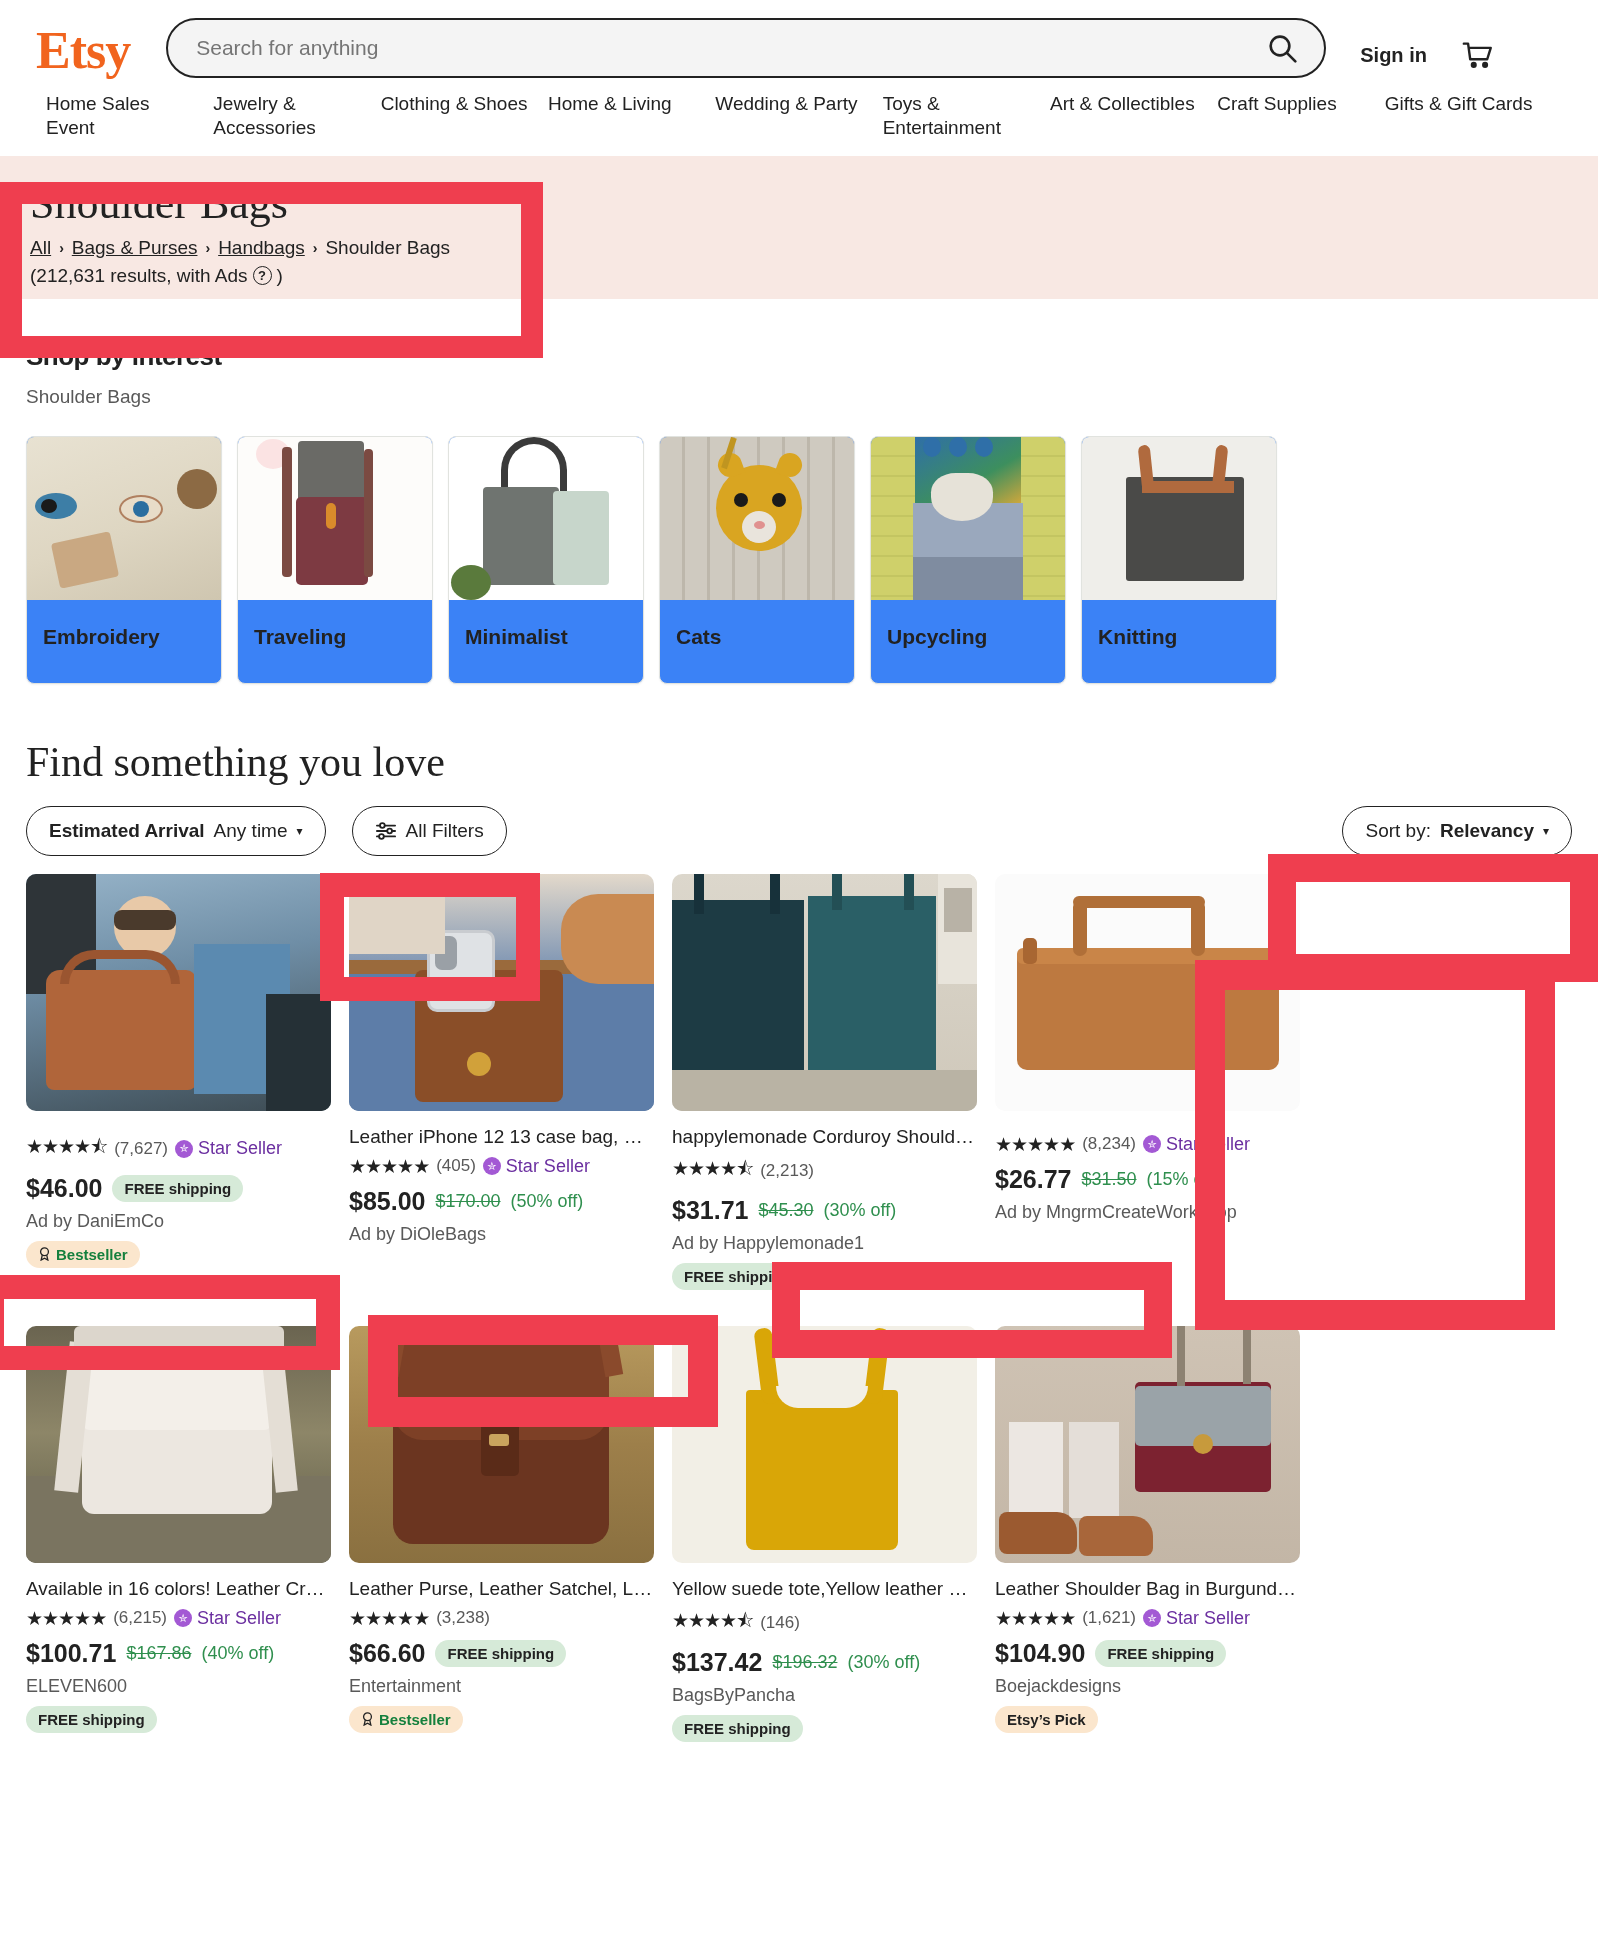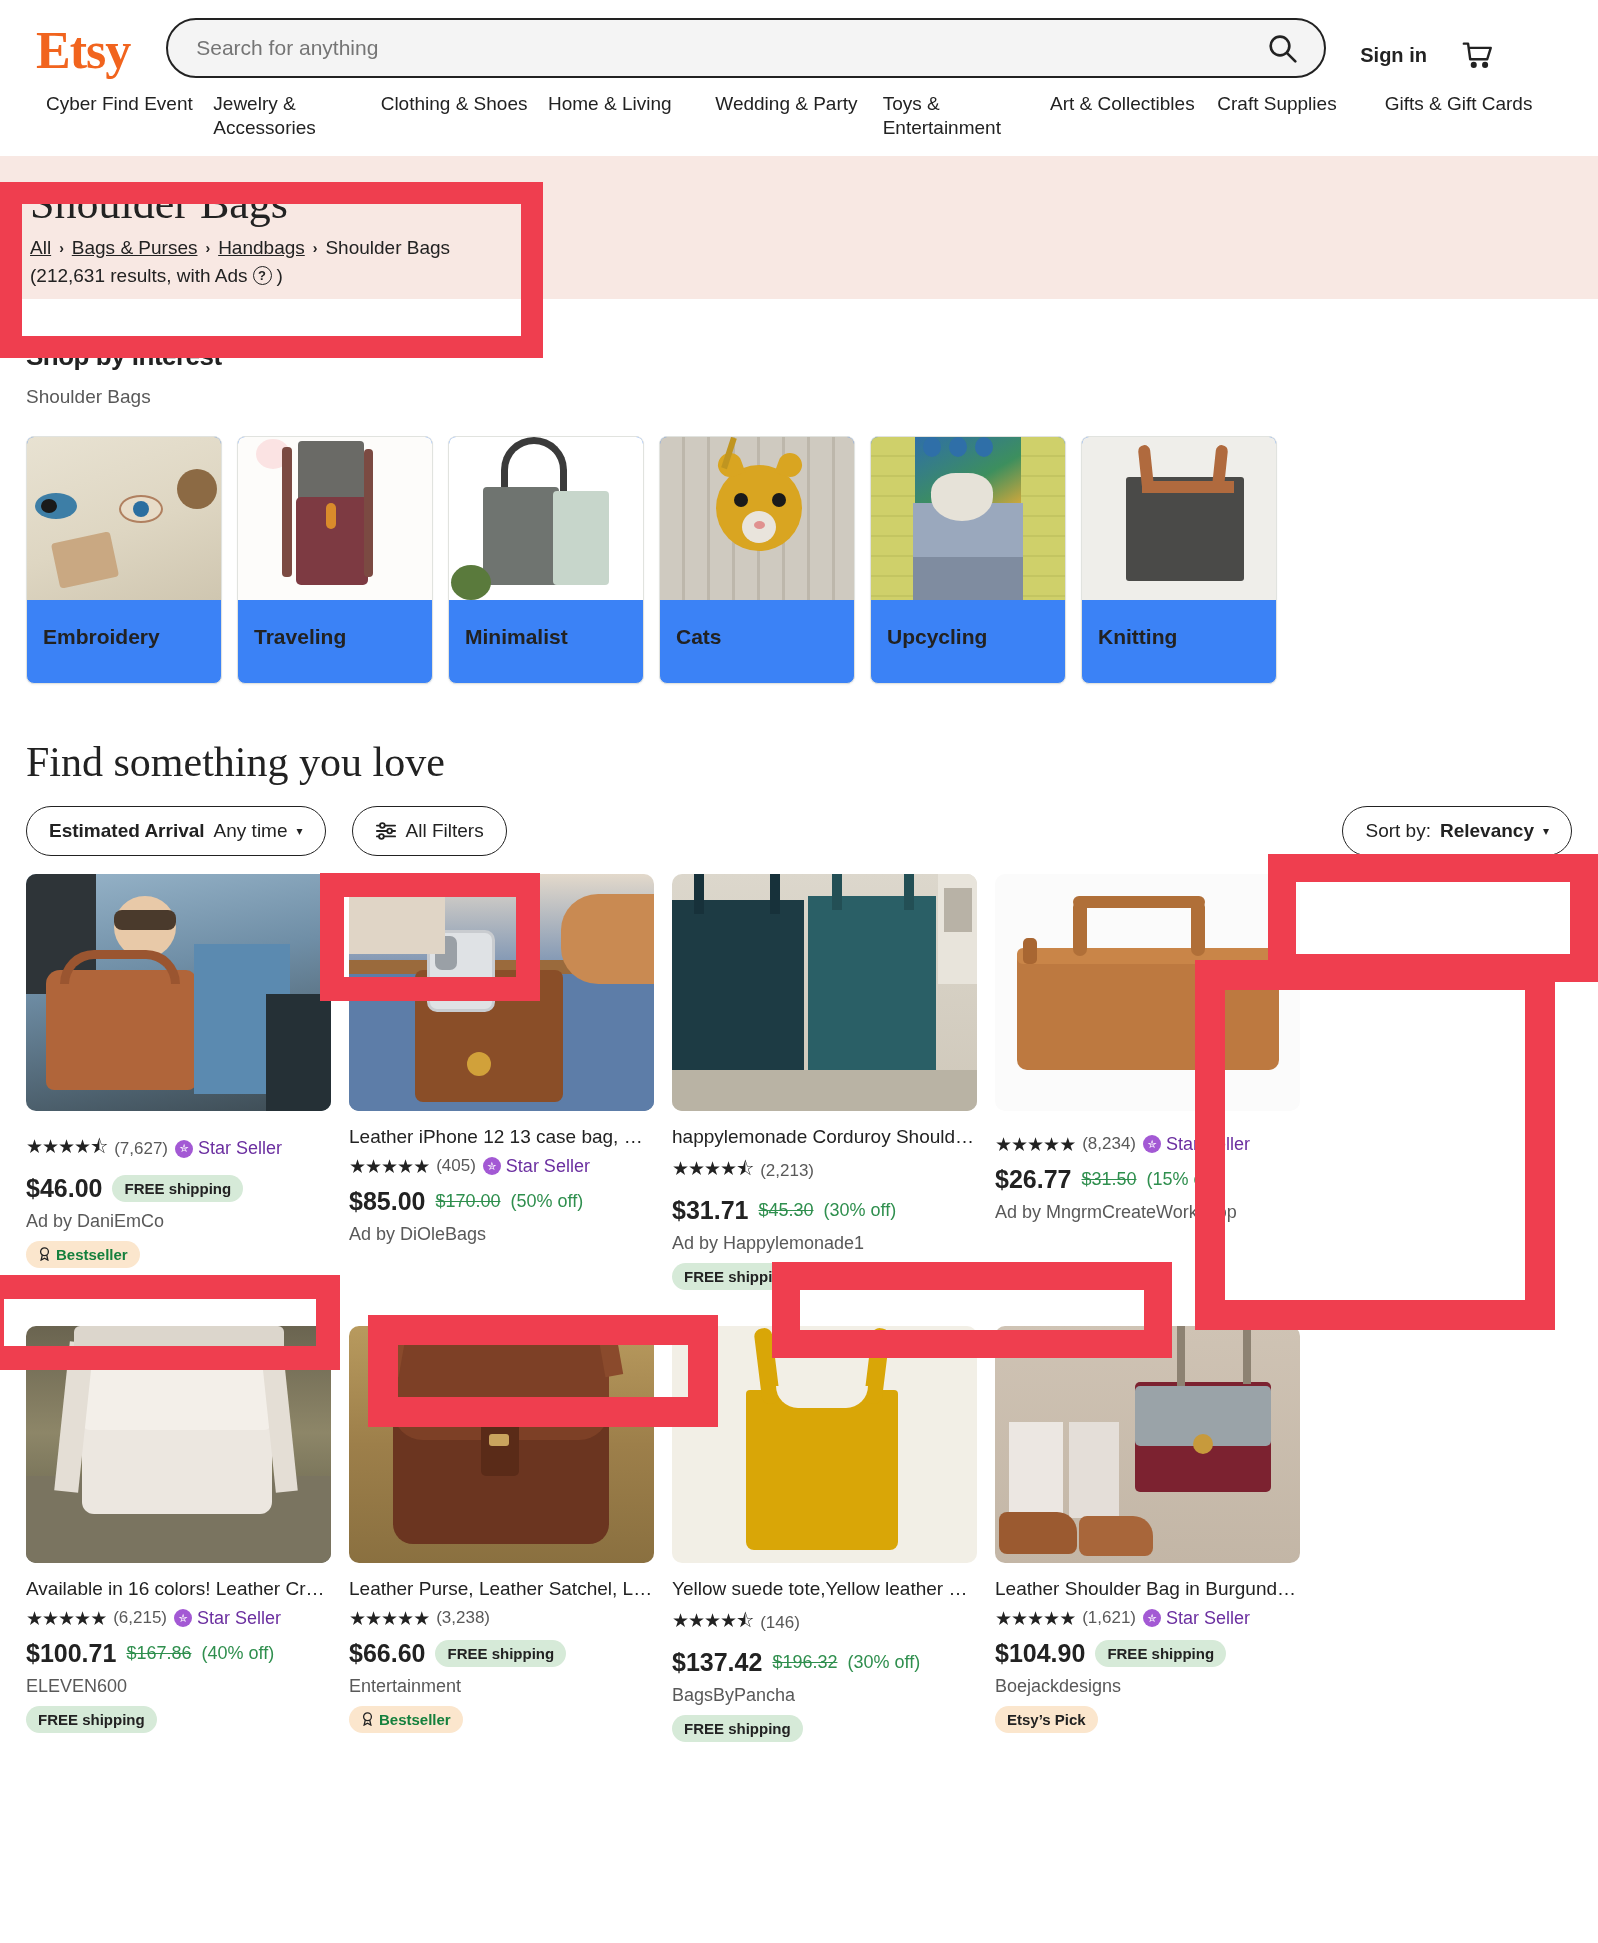--- a/index.html
+++ b/index.html
@@ -121,21 +121,21 @@
     <div class="signin">Sign in</div>
     <svg class="cart-icon" viewBox="0 0 24 24" fill="none" stroke="#222" stroke-width="1.7">
       <path d="M2 4h3l1.5 11h12L21 7H6" stroke-linecap="round" stroke-linejoin="round"></path>
       <circle cx="9" cy="19" r="1.3" fill="#222"></circle>
         <circle cx="17" cy="19" r="1.3" fill="#222"></circle>
     </svg>
   </div>
 </div>
 
 <div class="nav">
-  <div class="nav-item">Cyber Find Event</div>
+  <div class="nav-item">Home Sales Event</div>
   <div class="nav-item">Jewelry &amp; Accessories</div>
   <div class="nav-item">Clothing &amp; Shoes</div>
   <div class="nav-item">Home &amp; Living</div>
   <div class="nav-item">Wedding &amp; Party</div>
   <div class="nav-item">Toys &amp; Entertainment</div>
   <div class="nav-item">Art &amp; Collectibles</div>
   <div class="nav-item">Craft Supplies</div>
   <div class="nav-item">Gifts &amp; Gift Cards</div>
 </div>
 

